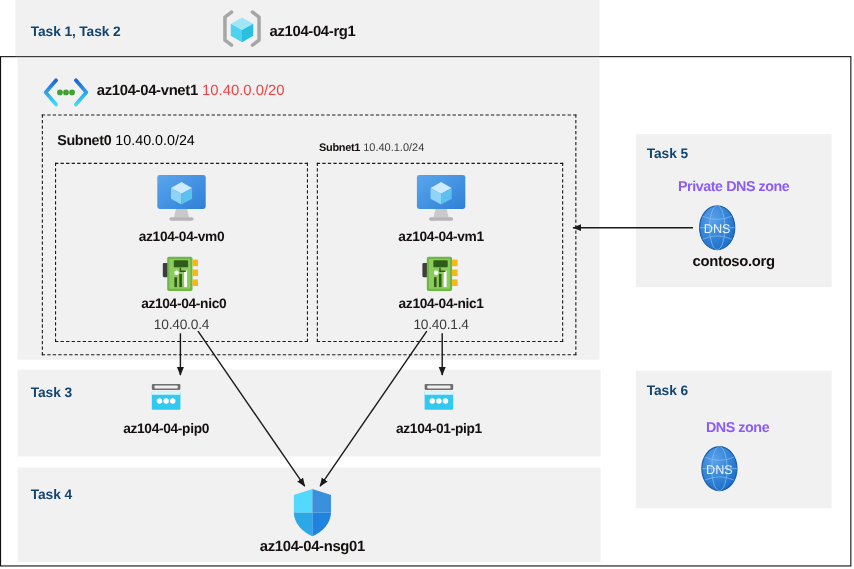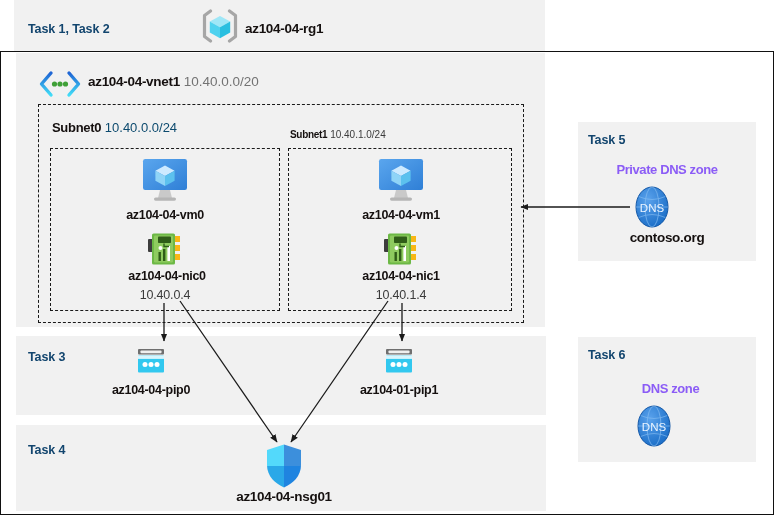--- a/index.html
+++ b/index.html
@@ -105,27 +105,27 @@
       </linearGradient>
     </defs>
     <path d="M13 3 L3.5 14 L13 25" fill="none" stroke="url(#vnetg)" stroke-width="3.4" stroke-linecap="round" stroke-linejoin="round"></path>
     <path d="M31 3 L40.5 14 L31 25" fill="none" stroke="url(#vnetg)" stroke-width="3.4" stroke-linecap="round" stroke-linejoin="round"></path>
     <circle cx="16.5" cy="14" r="2.6" fill="#3fa037"></circle>
     <circle cx="22" cy="14" r="2.6" fill="#3fa037"></circle>
     <circle cx="27.5" cy="14" r="2.6" fill="#3fa037"></circle>
   </svg>
 </div>
 <div class="abs" style="left:88px;top:74px;white-space:nowrap;font-size:13.5px;color:#15100f;">
-  <span style="font-weight:bold;letter-spacing:-0.3px;">az104-04-vnet1</span><span>&nbsp;</span><span style="font-weight:normal;color:#737373;">10.40.0.0/20</span>
+  <span style="font-weight:bold;letter-spacing:-0.3px;">az104-04-vnet1</span><span>&nbsp;</span><span style="font-weight:normal;color:#ef4444;">10.40.0.0/20</span>
 </div>
 
 <div class="abs" id="vnet-box"></div>
 
 <div class="abs" style="left:52px;top:120px;white-space:nowrap;font-size:13px;color:#15100f;">
-  <span style="font-weight:bold;letter-spacing:-0.3px;">Subnet0</span><span>&nbsp;</span><span style="font-weight:normal;color:#0c4a6e;">10.40.0.0/24</span>
+  <span style="font-weight:bold;letter-spacing:-0.3px;">Subnet0</span><span>&nbsp;</span><span style="font-weight:normal;color:#000000;">10.40.0.0/24</span>
 </div>
 <div class="abs subnet" id="subnet0-box"></div>
 
 <div class="icon vm-icon" style="left:136px;top:157px;">
   <svg width="58" height="46" viewBox="0 0 58 46">
     <defs>
       <linearGradient id="vmg0" x1="0" y1="0" x2="1" y2="1">
         <stop offset="0%" stop-color="#5aa6ee"></stop>
         <stop offset="100%" stop-color="#2f7fd6"></stop>
       </linearGradient>

